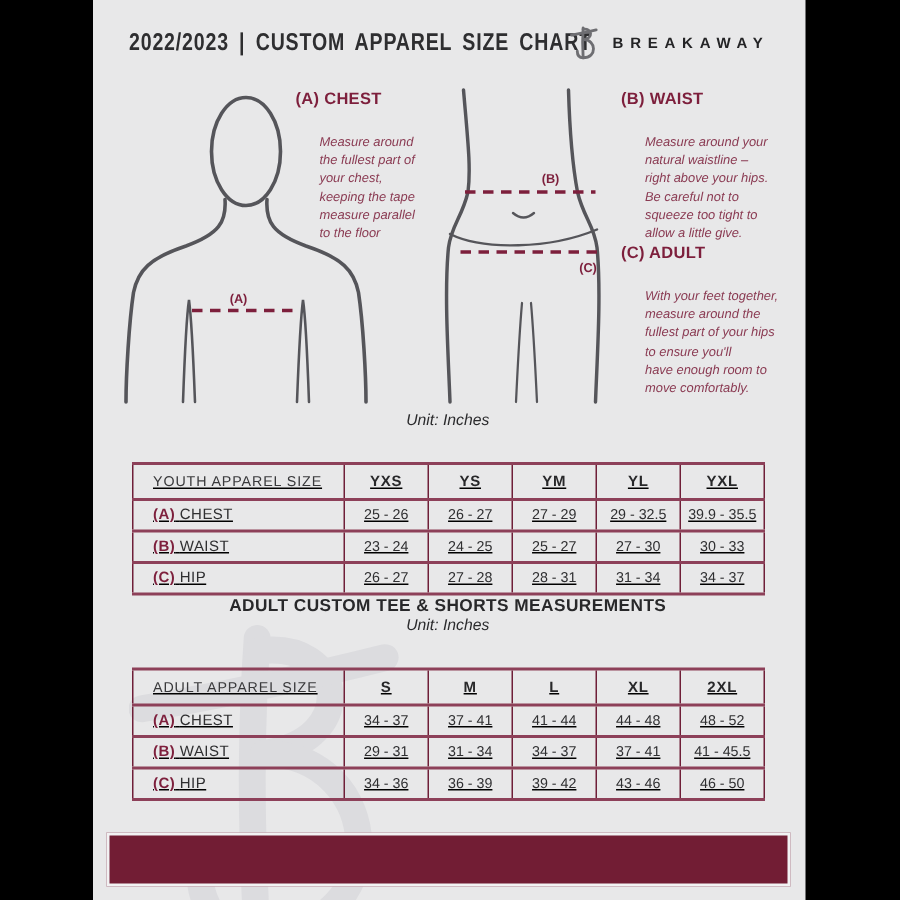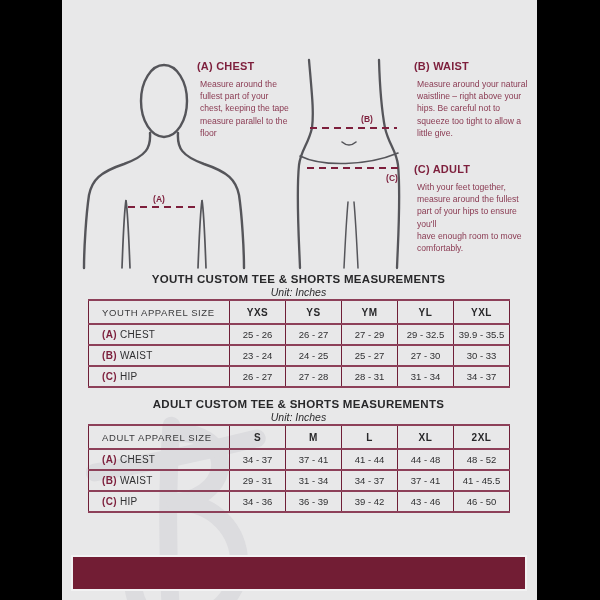--- a/index.html
+++ b/index.html
@@ -21,31 +21,31 @@
     letter-spacing:.6px;word-spacing:3px;white-space:nowrap;
     transform:scale(.9,1.12);transform-origin:left center;
   }
   .brand{position:absolute;right:24px;top:16px;display:flex;align-items:center;gap:7px;}
   .brand-name{font-size:10px;font-weight:bold;color:#242426;letter-spacing:4.5px;}
   
   .guide{position:absolute;top:50px;left:0;width:475px;height:222px;}
   .figures{position:absolute;left:0;top:0;}
   .note{position:absolute;z-index:2;}
   .note h3{margin:0 0 6px 0;font-size:11px;font-weight:bold;color:#7d1f3c;letter-spacing:.2px;}
-  .note p{margin:3px;font-size:8.6px;color:#8a3a52;line-height:1.42;white-space:pre-line;}
+  .note p{margin:16px;font-size:8.6px;font-style:italic;color:#8a3a52;line-height:1.42;white-space:pre-line;}
   .note-a{left:135px;top:10px;width:96px;}
   .note-b{left:352px;top:10px;width:118px;}
   .note-c{left:352px;top:113px;width:121px;}
   
   .tbl-sec{position:absolute;left:26px;width:421px;z-index:1;}
   .sec-youth{top:273px;}
   .sec-adult{top:398px;}
   .tbl-title{margin:0;text-align:center;font-size:11.5px;font-weight:bold;color:#28282a;letter-spacing:.3px;}
   .tbl-unit{text-align:center;font-size:10.5px;font-style:italic;color:#2b2b2d;margin-top:1px;}
-  table{border-collapse:collapse;table-layout:fixed;width:421px;margin-top:1px;}
+  table{border-collapse:collapse;table-layout:fixed;width:421px;margin-top:22px;text-decoration:underline;}
   col.c0{width:141px;}
   col.cn{width:56px;}
   td{
     border-left:1.5px solid #6f1f38;border-right:1.5px solid #6f1f38;
     border-top:2px solid #8d4059;border-bottom:2px solid #8d4059;
     height:19px;font-size:9.5px;color:#2f2f31;text-align:center;vertical-align:middle;
     padding:0;
   }
   tr.hd td{height:22px;}
   td.rowhead{text-align:left;padding-left:13px;font-size:9.5px;color:#39393b;letter-spacing:.6px;}
@@ -65,20 +65,32 @@
 
 <div class="page">
 
   <svg class="watermark" width="205" height="256" viewBox="0 0 24 30" fill="none" stroke="#dcdcdf" stroke-width="2.1" stroke-linecap="round">
     <path d="M10 3 C9.5 10 9.5 18 10 26"></path>
     <path d="M10 4 C17 3 18 11 10.5 12"></path>
     <path d="M10.5 12 C20 12 21 26 10 26 C7 26 5.5 24 5.5 21"></path>
     <path d="M1 8.5 C7 7.5 14 6 20 4.5"></path>
   </svg>
 
+  <div class="hdr">
+    <div class="doc-title">2022/2023 | CUSTOM APPAREL SIZE CHART</div>
+    <div class="brand">
+      <svg width="21" height="26" viewBox="0 0 24 30" fill="none" stroke="#6e6e72" stroke-width="2.2" stroke-linecap="round">
+        <path d="M10 3 C9.5 10 9.5 18 10 26"></path>
+        <path d="M10 4 C17 3 18 11 10.5 12"></path>
+        <path d="M10.5 12 C20 12 21 26 10 26 C7 26 5.5 24 5.5 21"></path>
+        <path d="M1 8.5 C7 7.5 14 6 20 4.5"></path>
+      </svg>
+      <span class="brand-name">BREAKAWAY</span>
+    </div>
+  </div>
 
   <div class="guide">
     <svg class="figures" width="475" height="222" viewBox="0 0 475 222">
 
       <g stroke="#55555a" fill="none" stroke-linecap="round">
         <ellipse cx="102" cy="51" rx="23" ry="36" stroke-width="2.4"></ellipse>
         <path d="M88 83 C89 98 84 106 62 114 C38 122 30 130 27 145 C24 165 22 200 22 218" stroke-width="2.4"></path>
         <path d="M116 83 C115 98 120 106 142 114 C166 122 174 130 177 145 C180 165 182 200 182 218" stroke-width="2.4"></path>
         <path d="M60 218 C61 190 62 163 64 150 C66 165 67 192 68 218" stroke-width="1.7"></path>
         <path d="M136 218 C137 192 138 165 140 150 C142 163 143 190 144 218" stroke-width="1.7"></path>
@@ -115,21 +127,20 @@
       <p>Measure around your natural waistline – right above your hips. Be careful not to squeeze too tight to allow a little give.</p>
     </div>
     <div class="note note-c">
       <h3>(C) ADULT</h3>
       <p>With your feet together, measure around the fullest part of your hips to ensure you'll
 have enough room to move comfortably.</p>
     </div>
   </div>
 
   <div class="tbl-sec sec-youth">
-    <h2 class="tbl-title">YOUTH CUSTOM TEE &amp; SHORTS MEASUREMENTS</h2>
     <div class="tbl-unit">Unit: Inches</div>
     <table>
       <colgroup>
           <col class="c0">
           <col class="cn">
           <col class="cn">
           <col class="cn">
           <col class="cn">
           <col class="cn">
         </colgroup>

